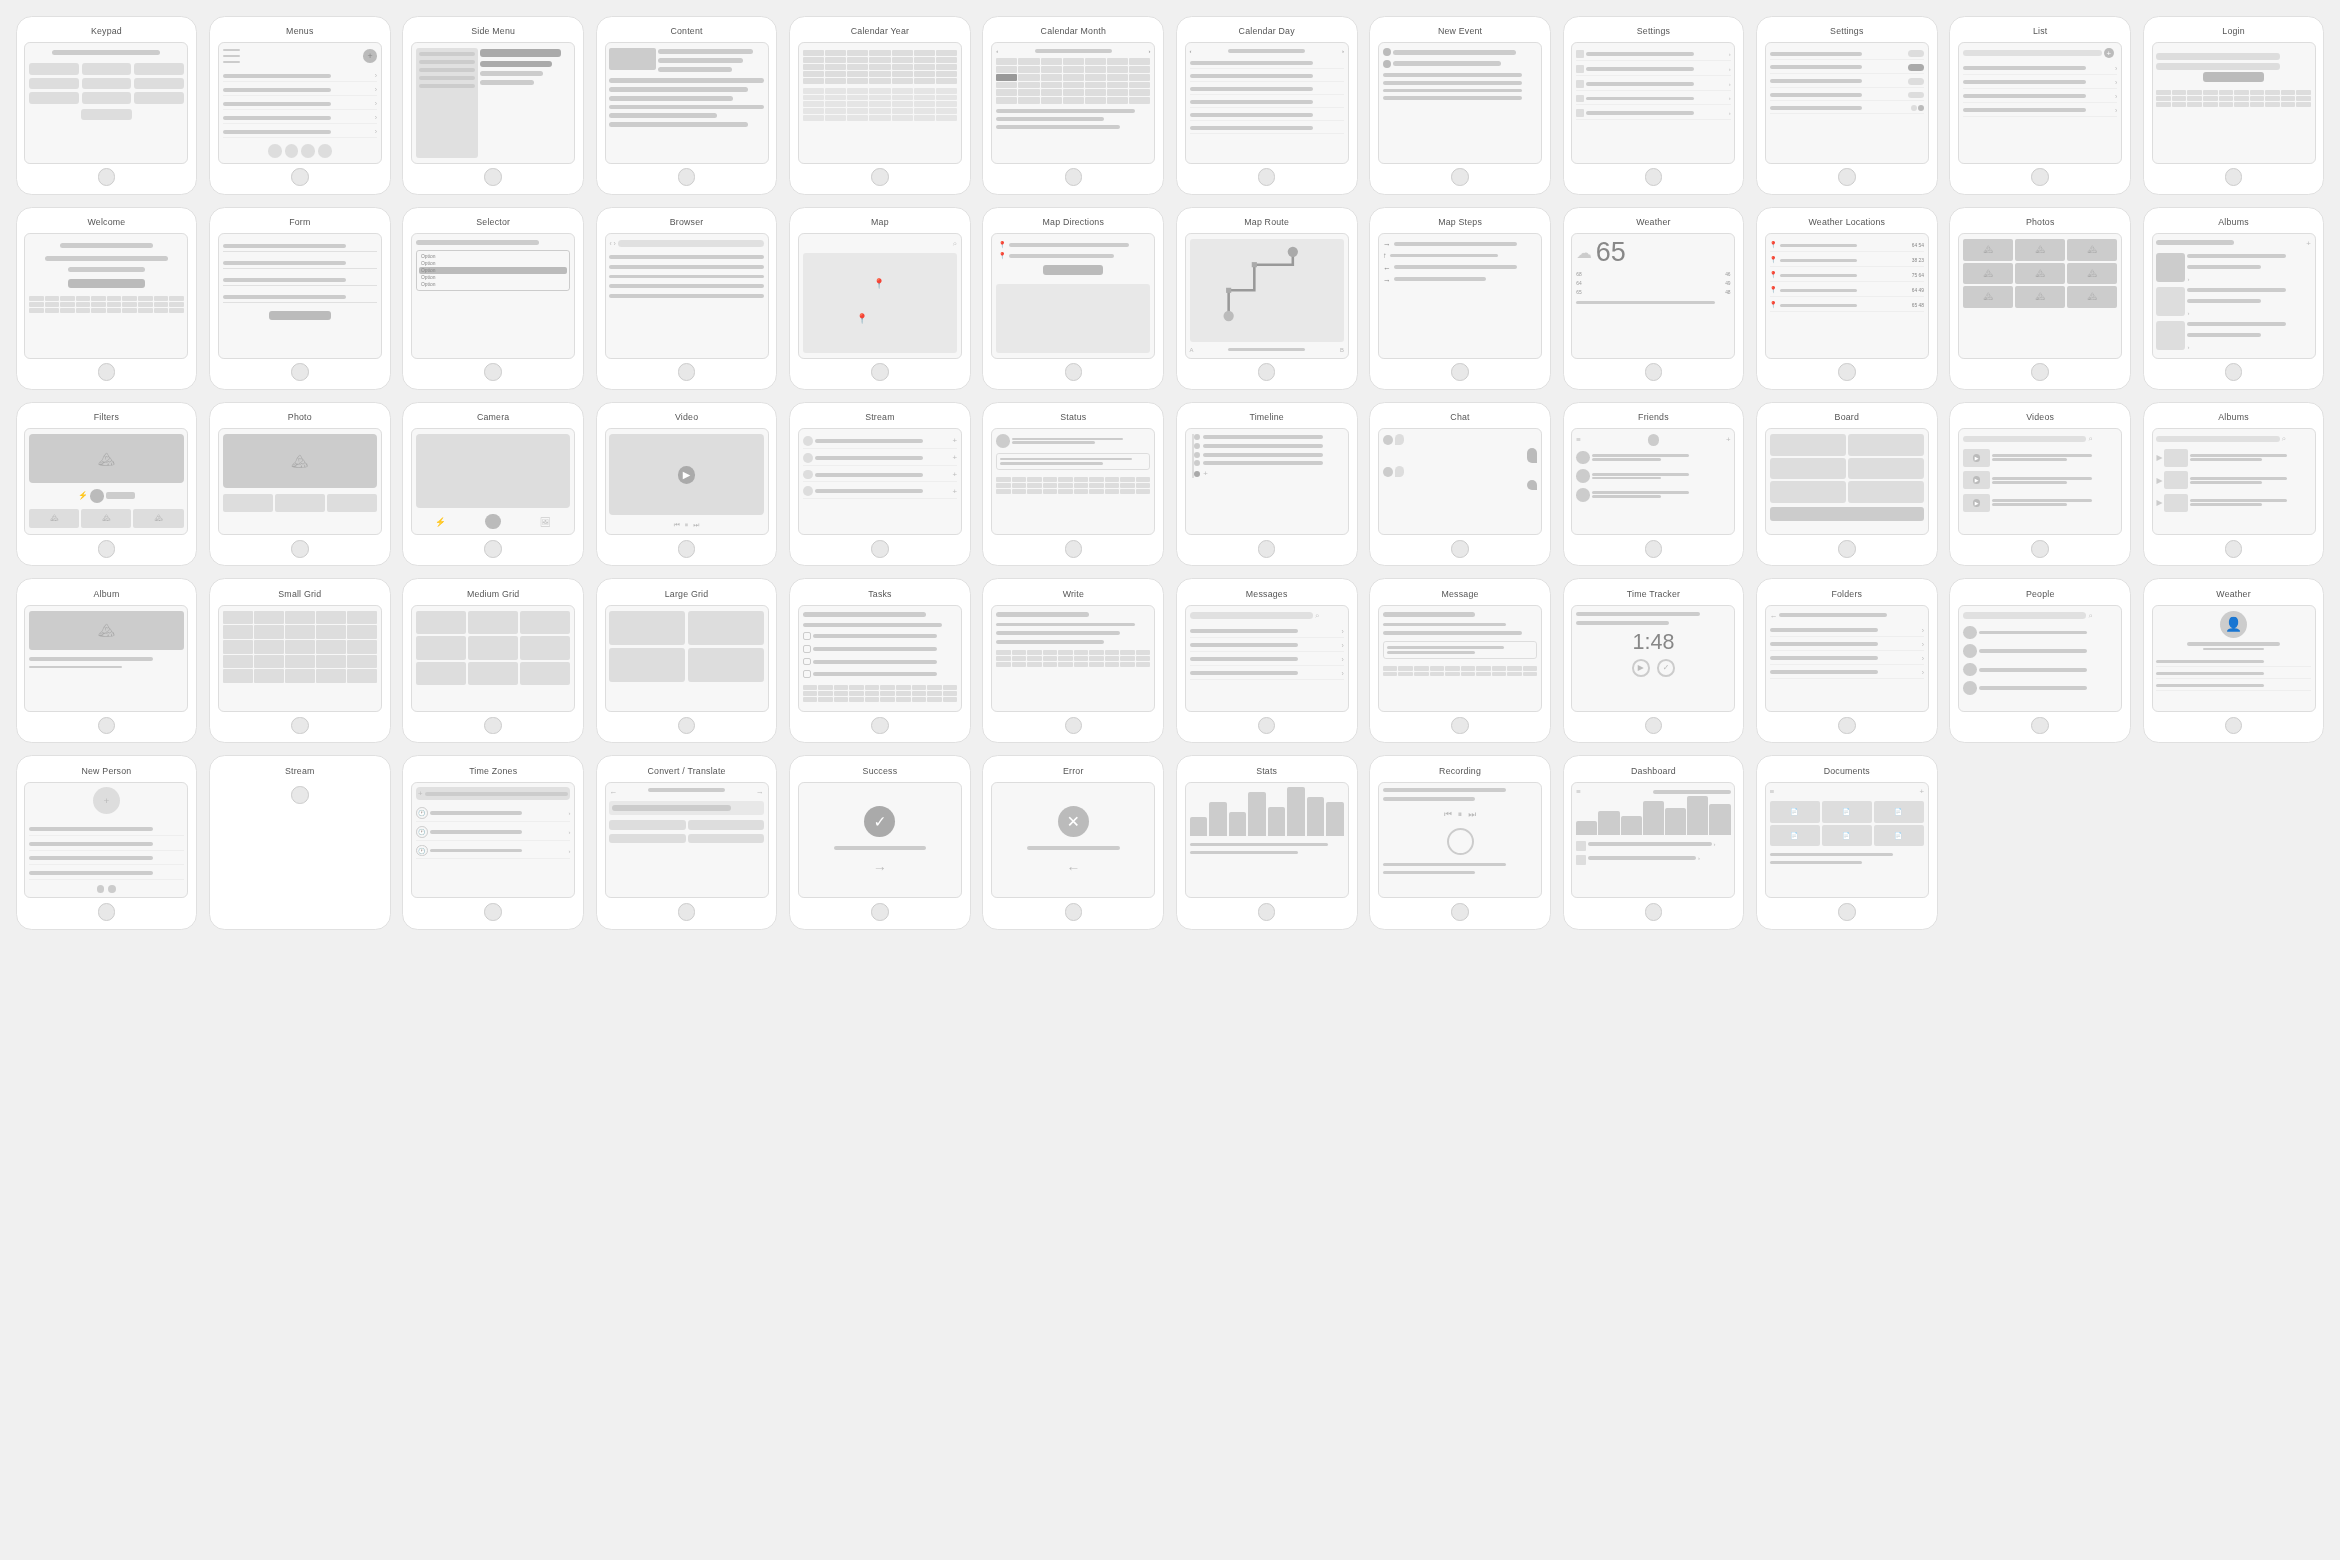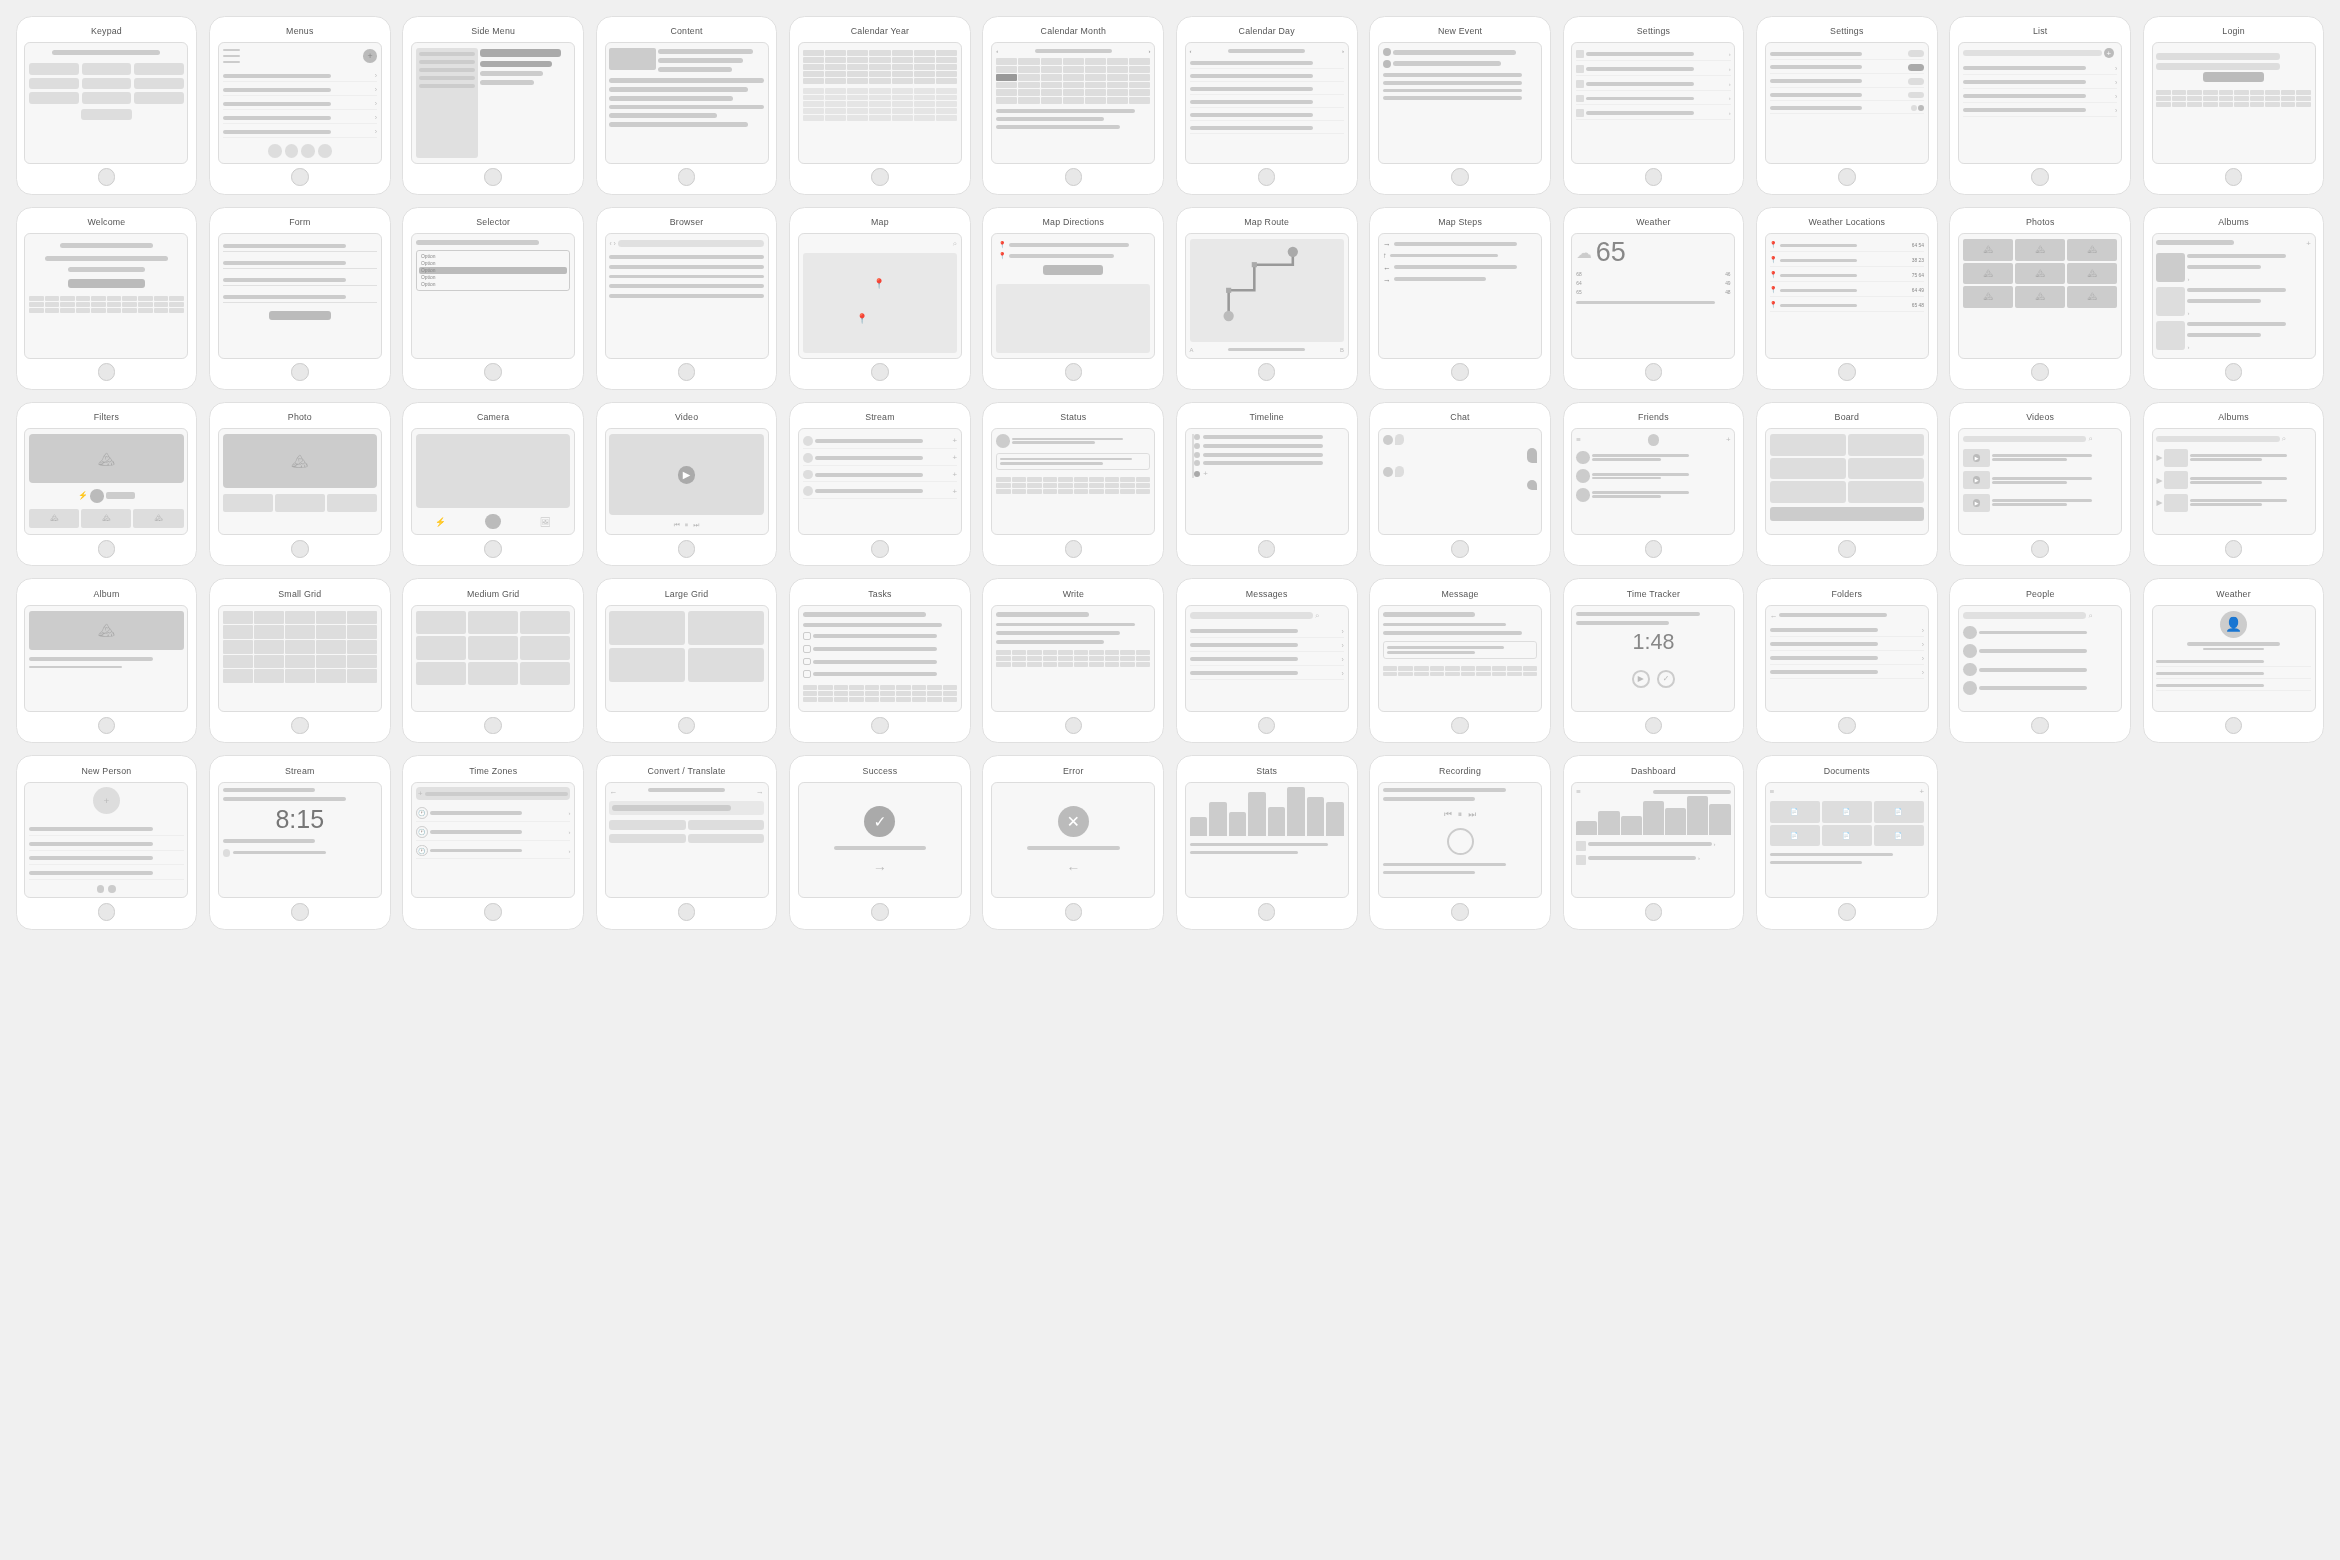--- a/index.html
+++ b/index.html
@@ -1378,21 +1378,21 @@
           <div class="key"></div>
         </div>
       </div>
       <div class="card-footer"></div>
     </div>
     <div class="phone-card">
       <div class="card-title">Time Tracker</div>
       <div class="card-screen">
         <div class="bar w80" style="height:3.9px;margin-bottom:2px;"></div>
         <div class="bar w60" style="height:3.9px;margin-bottom:5.9px;"></div>
-        <div style="font-size:21.5px;font-weight:200;color:#888;text-align:center;line-height:1;margin-bottom:14px;">1:48</div>
+        <div style="font-size:21.5px;font-weight:200;color:#888;text-align:center;line-height:1;margin-bottom:3px;">1:48</div>
         <div style="display:flex;justify-content:center;gap:7.8px;">
           <div style="width:17.6px;height:17.6px;border-radius:50%;border:2px solid #ccc;display:flex;align-items:center;justify-content:center;font-size:7.8px;color:#bbb;">▶</div>
           <div style="width:17.6px;height:17.6px;border-radius:50%;border:2px solid #ccc;display:flex;align-items:center;justify-content:center;font-size:7.8px;color:#bbb;">✓</div>
         </div>
       </div>
       <div class="card-footer"></div>
     </div>
     <div class="phone-card">
       <div class="card-title">Folders</div>
       <div class="card-screen">
@@ -1490,30 +1490,20 @@
         </div>
         <div style="display:flex;justify-content:center;gap:3.9px;margin-top:2.9px;">
           <div style="width:7.8px;height:7.8px;border-radius:50%;background:#ccc;"></div>
           <div style="width:7.8px;height:7.8px;border-radius:50%;background:#ccc;"></div>
         </div>
       </div>
       <div class="card-footer"></div>
     </div>
     <div class="phone-card">
       <div class="card-title">Stream</div>
-      <div class="card-screen">
-        <div class="bar w60" style="height:3.9px;margin-bottom:2px;"></div>
-        <div class="bar w80" style="height:3.9px;margin-bottom:3.9px;"></div>
-        <div style="font-size:25px;font-weight:200;color:#777;text-align:center;line-height:1;margin-bottom:3.9px;">8:15</div>
-        <div class="bar w60" style="height:3.9px;margin-bottom:2px;"></div>
-        <div style="display:flex;align-items:center;gap:2.9px;margin-top:2px;">
-          <div style="width:7.8px;height:7.8px;border-radius:50%;background:#ddd;"></div>
-          <div class="bar w60" style="height:2.9px;"></div>
-        </div>
-      </div>
       <div class="card-footer"></div>
     </div>
     <div class="phone-card">
       <div class="card-title">Time Zones</div>
       <div class="card-screen">
         <div style="display:flex;align-items:center;gap:2px;margin-bottom:2.9px;background:#e0e0e0;border-radius:3.9px;padding:2px;">
           <div style="font-size:7.8px;color:#bbb;">+</div>
           <div class="bar w70" style="height:3.9px;flex:1;"></div>
         </div>
 

